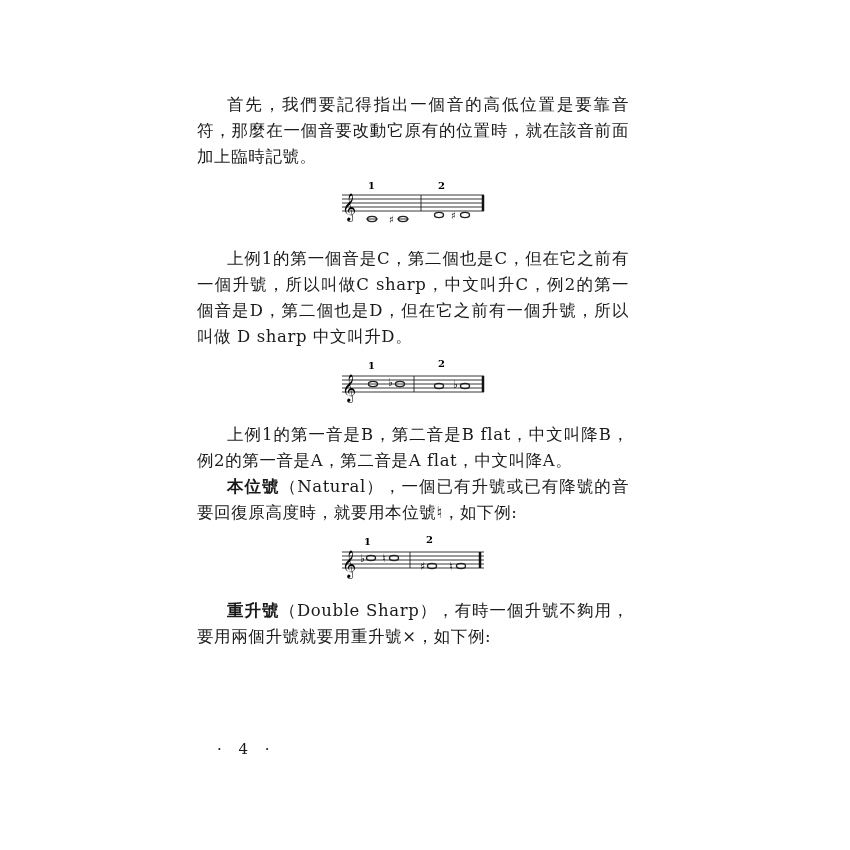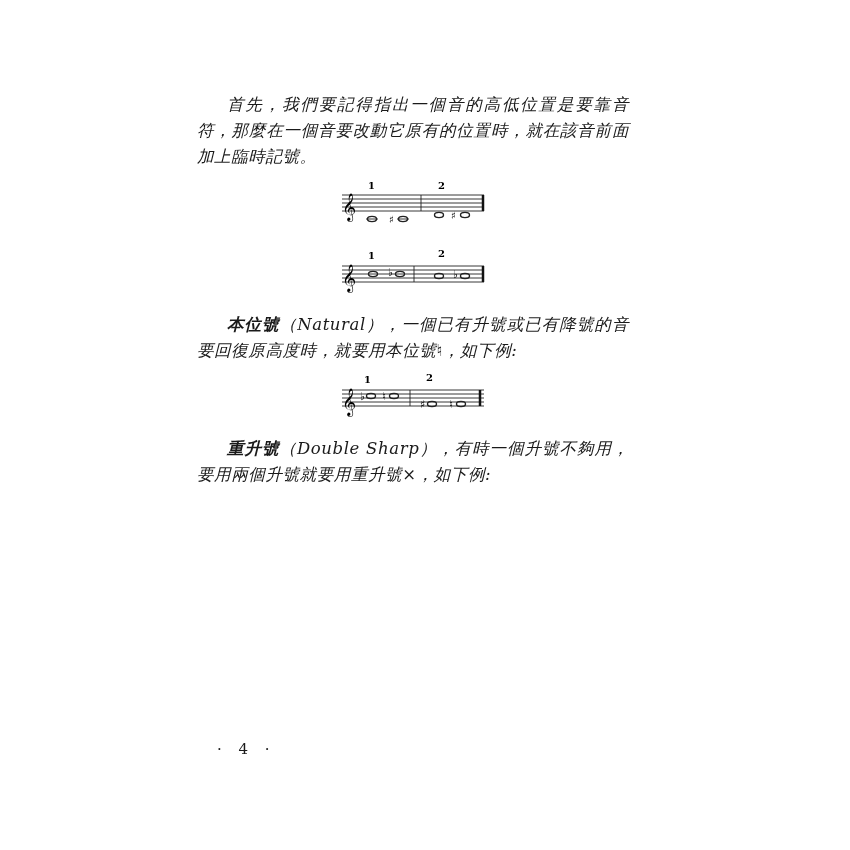--- a/index.html
+++ b/index.html
@@ -1,19 +1,19 @@
 <!DOCTYPE html>
 <html><head>
 <meta charset="utf-8">
 <style>
   html, body { margin:0; padding:0; background:#ffffff; }
   body { width:850px; height:850px; position:relative; overflow:hidden; color:#1a1a1a;
          font-family:"DejaVu Serif", "Liberation Serif", serif; }
   .page { position:absolute; left:197px; top:92px; width:432px; }
-  .p { font-size:16.5px; line-height:26px; margin:0; letter-spacing:0.6px; text-align:justify;font-style:italic; }
+  .p { font-size:16.5px; line-height:26px; margin:0; letter-spacing:0.6px; text-align:justify; }
   .p.indent { text-indent:30px; }
   .term { font-family:"DejaVu Sans", sans-serif; font-weight:bold; }
   .music { position:relative; margin:0 auto; width:150px; height:52px; }
   .music svg { display:block; }
   .pageno { position:absolute; left:217px; top:740px; font-size:15px; letter-spacing:6px; }
 </style>
 </head>
 <body>
 
 <div class="page">
@@ -38,20 +38,21 @@
       <line x1="28" y1="41" x2="40" y2="41" stroke="#222" stroke-width="0.9"></line>
       <text x="51" y="45" font-size="10" font-family="DejaVu Sans, sans-serif">♯</text>
       <ellipse cx="65" cy="41" rx="4.5" ry="2.6" fill="none" stroke="#222" stroke-width="1.4"></ellipse>
       <line x1="59" y1="41" x2="71" y2="41" stroke="#222" stroke-width="0.9"></line>
       <ellipse cx="101" cy="37" rx="4.5" ry="2.6" fill="none" stroke="#222" stroke-width="1.4"></ellipse>
       <text x="113" y="41" font-size="10" font-family="DejaVu Sans, sans-serif">♯</text>
       <ellipse cx="127" cy="37" rx="4.5" ry="2.6" fill="none" stroke="#222" stroke-width="1.4"></ellipse>
     </svg>
   </div>
 
+  <p class="p indent">上例1的第一個音是C，第二個也是C，但在它之前有一個升號，所以叫做C sharp，中文叫升C，例2的第一個音是D，第二個也是D，但在它之前有一個升號，所以叫做 D sharp 中文叫升D。</p>
 
 
   <div class="music" style="margin-top:6px;margin-bottom:14px;">
     <svg width="150" height="52" viewBox="0 0 150 52">
       <text x="30" y="13" font-size="10" font-family="DejaVu Serif, serif" font-weight="bold">1</text>
       <text x="100" y="11" font-size="10" font-family="DejaVu Serif, serif" font-weight="bold">2</text>
       <g stroke="#222" stroke-width="0.9">
         <line x1="4" y1="20" x2="146" y2="20"></line>
           <line x1="4" y1="24" x2="146" y2="24"></line>
         <line x1="4" y1="28" x2="146" y2="28"></line>
@@ -63,20 +64,21 @@
       <text x="4" y="40" font-size="24" font-family="DejaVu Sans, sans-serif">𝄞</text>
       <ellipse cx="35" cy="28" rx="4.5" ry="2.6" fill="none" stroke="#222" stroke-width="1.4"></ellipse>
       <text x="50" y="30" font-size="11" font-family="DejaVu Sans, sans-serif">♭</text>
       <ellipse cx="62" cy="28" rx="4.5" ry="2.6" fill="none" stroke="#222" stroke-width="1.4"></ellipse>
       <ellipse cx="101" cy="30" rx="4.5" ry="2.6" fill="none" stroke="#222" stroke-width="1.4"></ellipse>
       <text x="115" y="32" font-size="11" font-family="DejaVu Sans, sans-serif">♭</text>
       <ellipse cx="127" cy="30" rx="4.5" ry="2.6" fill="none" stroke="#222" stroke-width="1.4"></ellipse>
     </svg>
   </div>
 
+  <p class="p indent">上例1的第一音是B，第二音是B flat，中文叫降B，例2的第一音是A，第二音是A flat，中文叫降A。</p>
 
   <p class="p indent"><span class="term">本位號</span><span>（Natural），一個已有升號或已有降號的音要回復原高度時，就要用本位號♮，如下例:</span></p>
 
   <div class="music" style="margin-top:6px;margin-bottom:14px;">
     <svg width="150" height="52" viewBox="0 0 150 52">
       <text x="26" y="13" font-size="10" font-family="DejaVu Serif, serif" font-weight="bold">1</text>
       <text x="88" y="11" font-size="10" font-family="DejaVu Serif, serif" font-weight="bold">2</text>
       <g stroke="#222" stroke-width="0.9">
         <line x1="4" y1="20" x2="146" y2="20"></line>
           <line x1="4" y1="24" x2="146" y2="24"></line>

